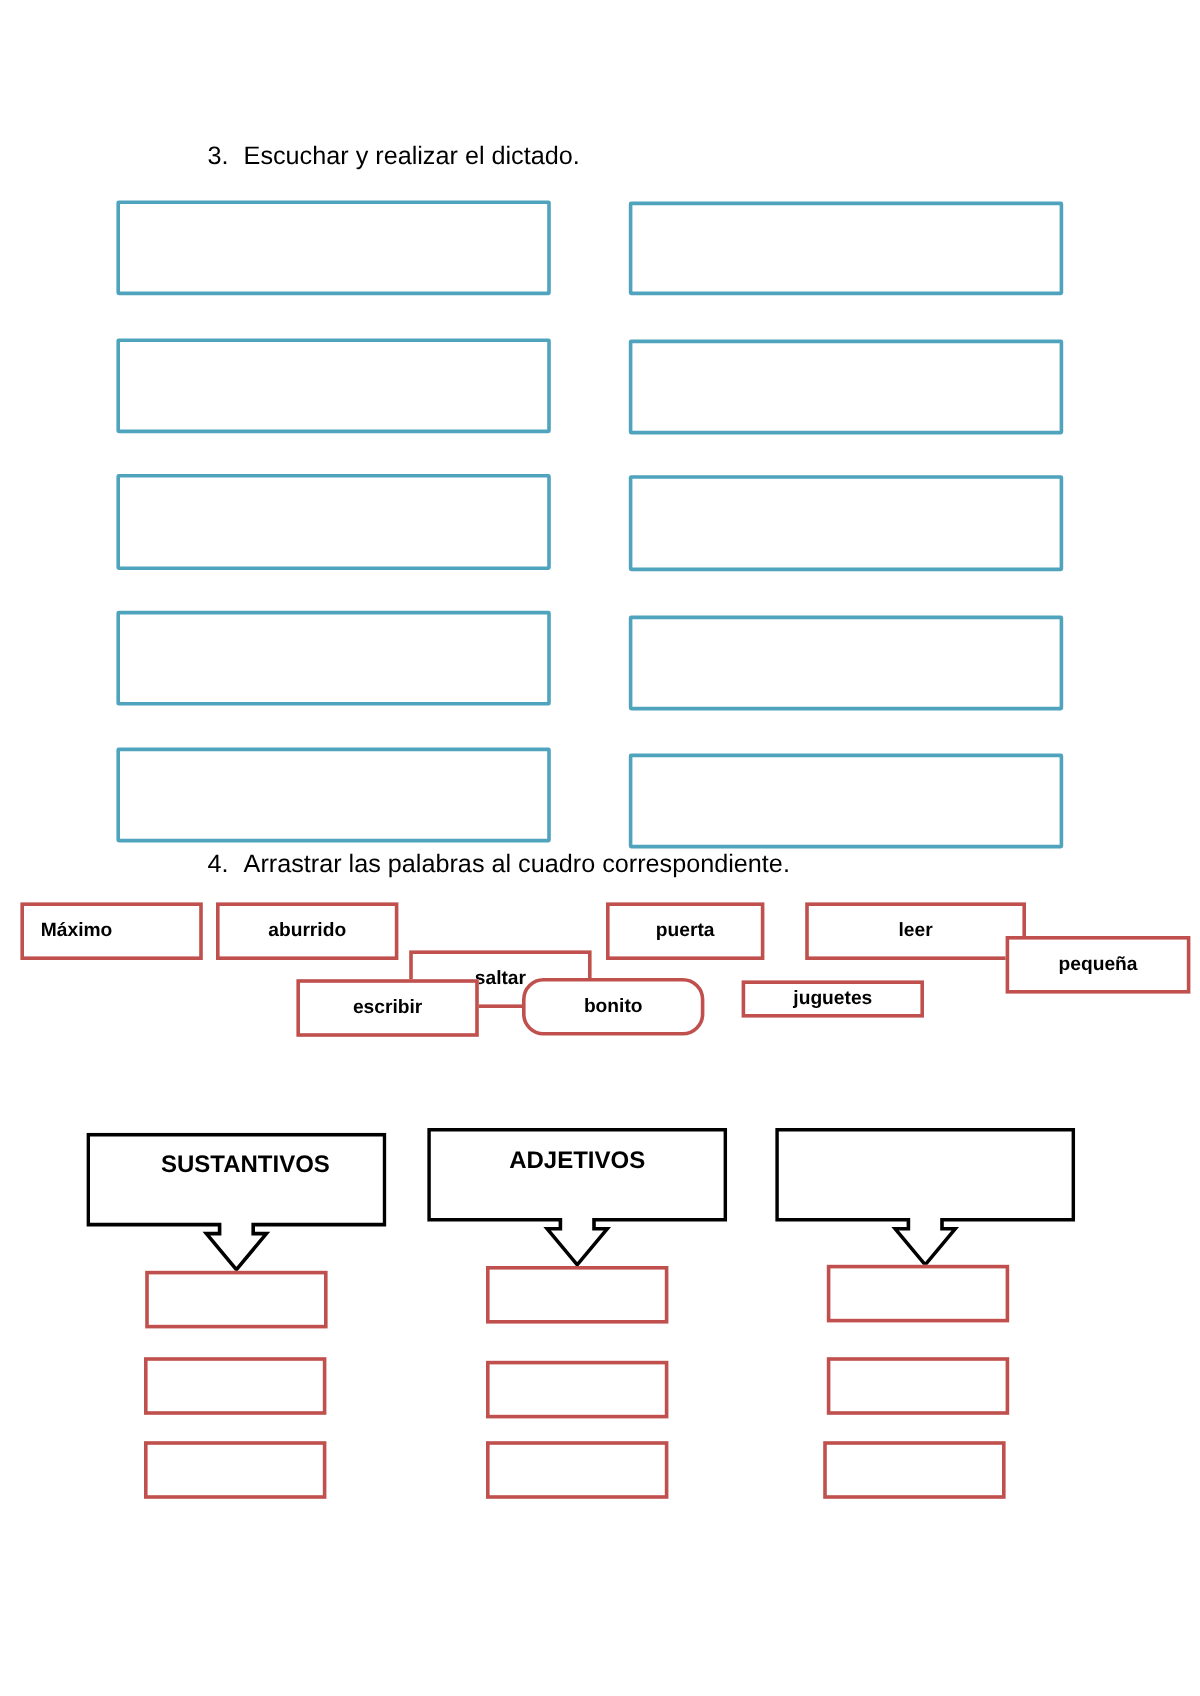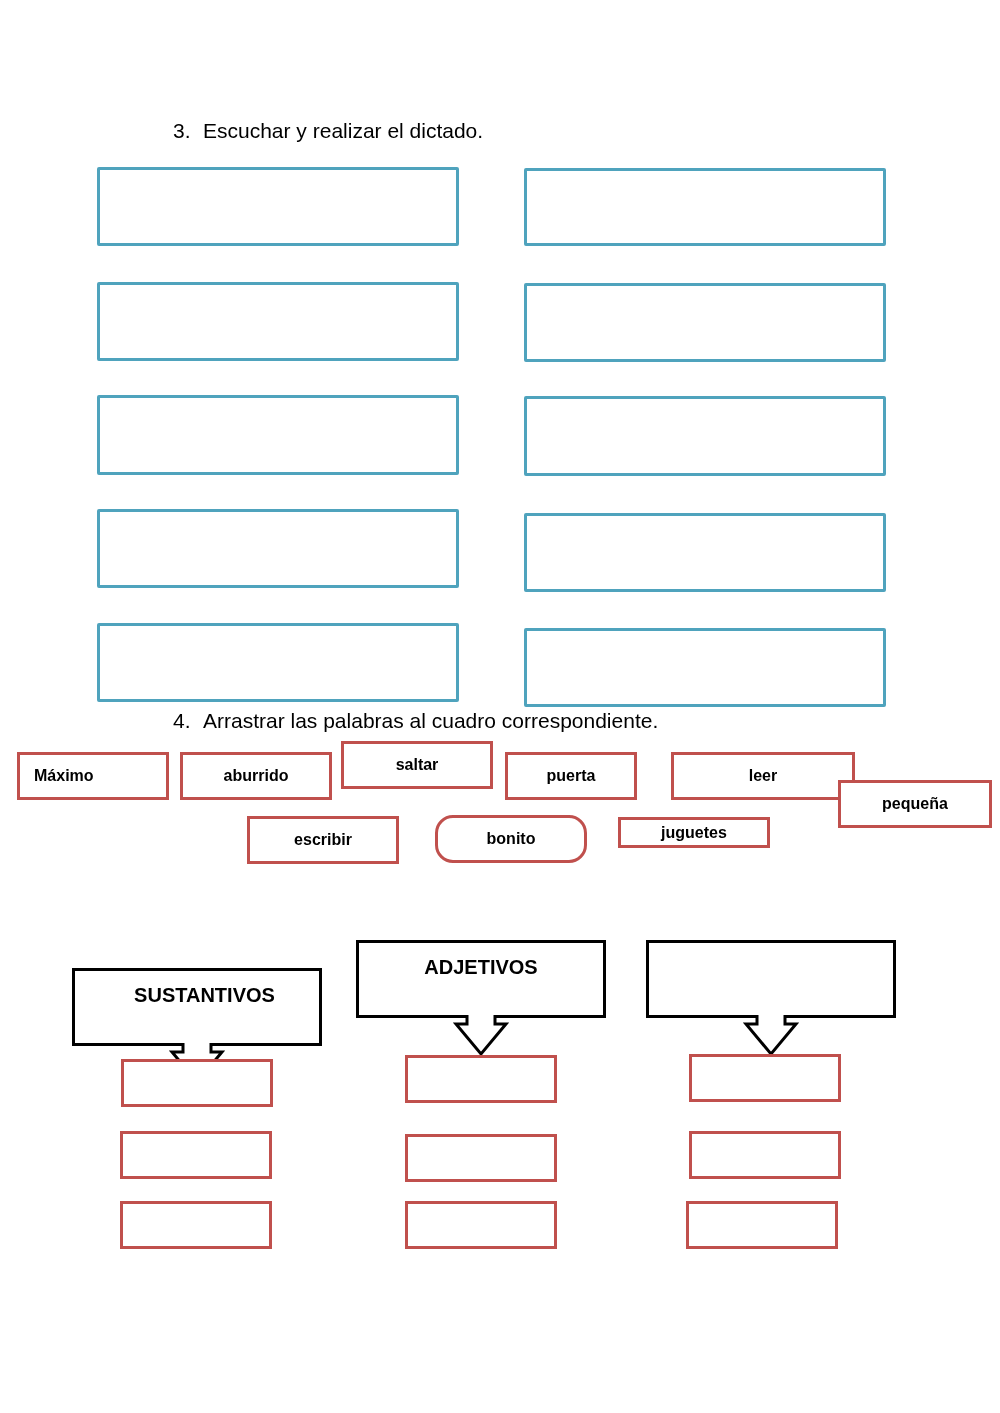--- a/index.html
+++ b/index.html
@@ -35,31 +35,31 @@
     <div class="blue-box" style="left: 524px; top: 628px; width: 362px; height: 79px; border-color: rgb(79, 163, 189);"></div>
   </div>
 
 <div class="heading" style="left:173px; top:709px;">
   <span class="num">4.</span><span class="txt">Arrastrar las palabras al cuadro correspondiente.</span>
 </div>
 
 <div id="words">
     <div class="word left" style="left: 17px; top: 752px; width: 152px; height: 48px; border-color: rgb(192, 80, 77);">Máximo</div>
     <div class="word" style="left: 180px; top: 752px; width: 152px; height: 48px; border-color: rgb(192, 80, 77);">aburrido</div>
-    <div class="word" style="left: 341px; top: 741px; width: 152px; height: 48px; border-color: rgb(192, 80, 77);">saltar</div>
+    <div class="word" style="left: 341px; top: 792px; width: 152px; height: 48px; border-color: rgb(192, 80, 77);">saltar</div>
     <div class="word" style="left: 505px; top: 752px; width: 132px; height: 48px; border-color: rgb(192, 80, 77);">puerta</div>
     <div class="word" style="left: 671px; top: 752px; width: 184px; height: 48px; border-color: rgb(192, 80, 77);">leer</div>
     <div class="word" style="left: 838px; top: 780px; width: 154px; height: 48px; border-color: rgb(192, 80, 77);">pequeña</div>
     <div class="word" style="left: 247px; top: 816px; width: 152px; height: 48px; border-color: rgb(192, 80, 77);">escribir</div>
     <div class="word" style="left: 435px; top: 815px; width: 152px; height: 48px; border-color: rgb(192, 80, 77); border-radius: 18px;">bonito</div>
     <div class="word" style="left: 618px; top: 817px; width: 152px; height: 31px; border-color: rgb(192, 80, 77);">juguetes</div>
   </div>
 
 <div id="categories">
-    <div class="callout" style="left: 72px; top: 968px; width: 265px; height: 118px;">
+    <div class="callout" style="left: 72px; top: 944px; width: 265px; height: 118px;">
     <svg width="250" height="118" viewBox="0 0 250 118">
       <path d="M1.5 1.5 H248.5 V76.5 H139 V84 L150 84 L125 114 L100 84 L111 84 V76.5 H1.5 Z" fill="#fff" stroke="#000" stroke-width="3" stroke-linejoin="miter"></path>
     </svg>
     <div class="label">SUSTANTIVOS</div>
     </div>
     <div class="drop" style="left: 121px; top: 1059px; width: 152px; height: 48px; border-color: rgb(192, 80, 77);"></div>
     <div class="drop" style="left: 120px; top: 1131px; width: 152px; height: 48px; border-color: rgb(192, 80, 77);"></div>
     <div class="drop" style="left: 120px; top: 1201px; width: 152px; height: 48px; border-color: rgb(192, 80, 77);"></div>
     <div class="callout" style="left: 356px; top: 940px; width: 250px; height: 118px; border-radius: 11px;">
     <svg width="250" height="118" viewBox="0 0 250 118">

